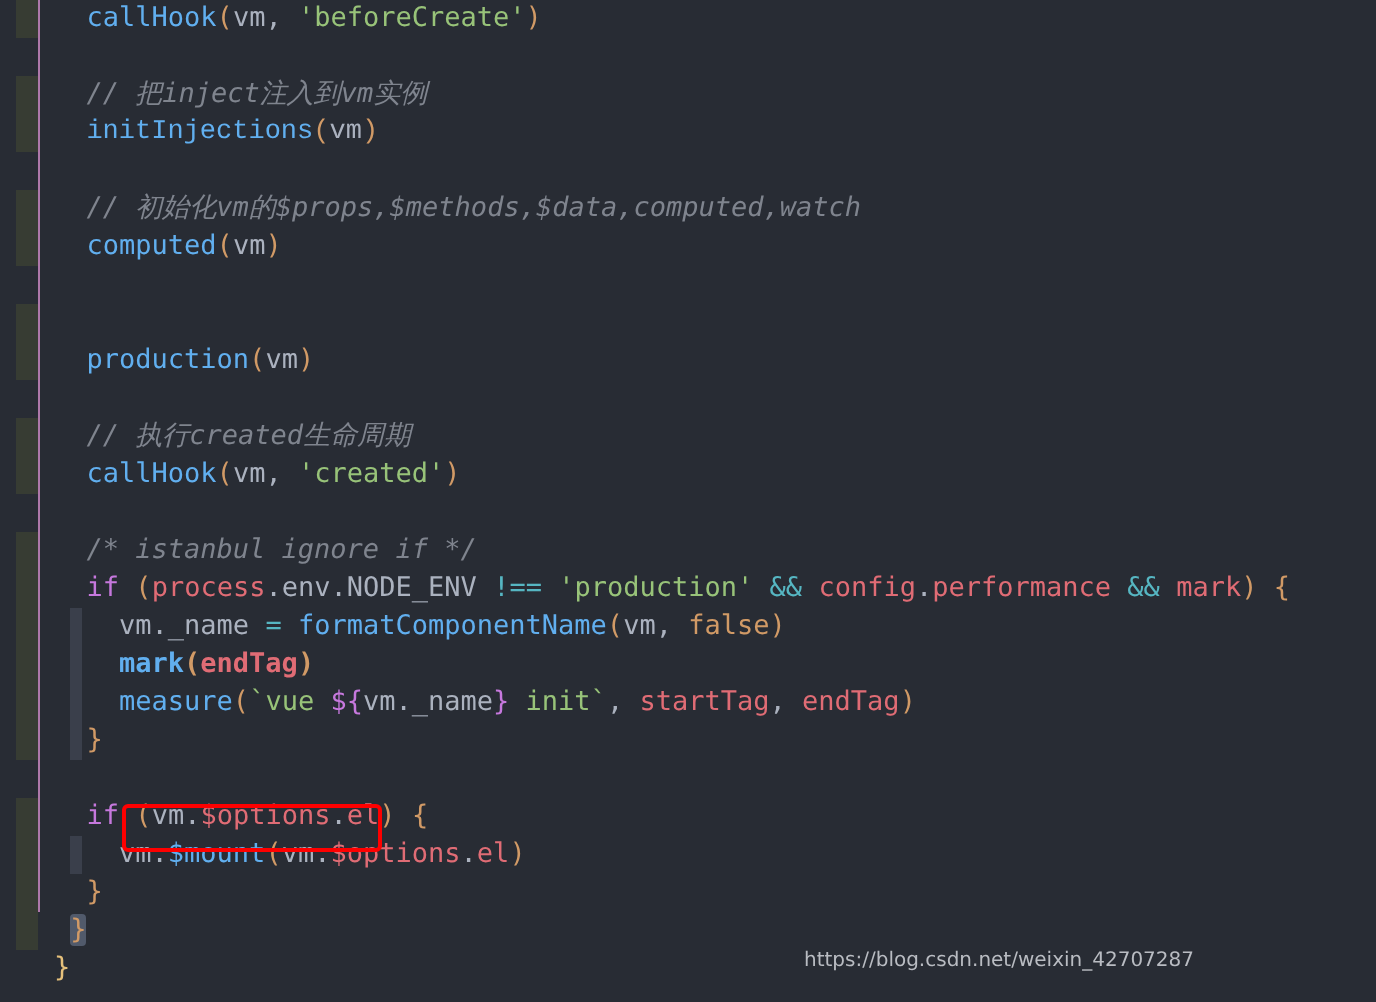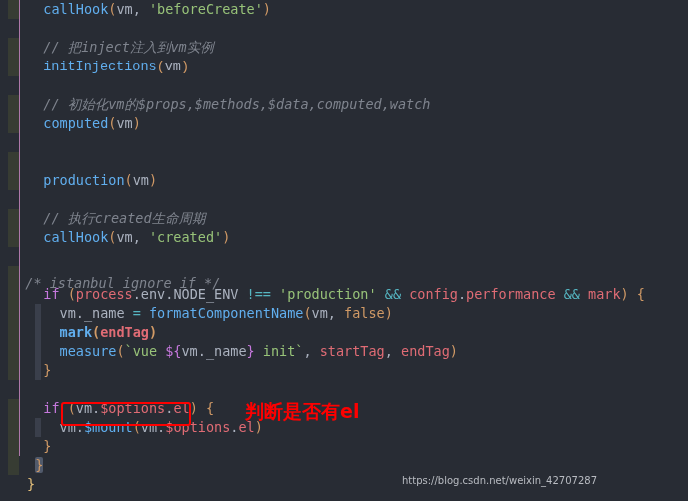--- a/index.html
+++ b/index.html
@@ -122,33 +122,32 @@
       <div class="line" style="top: 76px; left: 27px;"><span class="plain">&nbsp;&nbsp;</span></div>
       <div class="line" style="top: 95px; left: 27px;"><span class="plain">&nbsp;&nbsp;</span><span class="cmt">//&nbsp;初始化vm的$props,$methods,$data,computed,watch</span></div>
       <div class="line" style="top: 114px; left: 27px;"><span class="plain">&nbsp;&nbsp;</span><span class="fn">computed</span><span class="paren">(</span><span class="plain">vm</span><span class="paren">)</span></div>
       <div class="line" style="top: 133px; left: 27px;"><span class="plain">&nbsp;&nbsp;</span></div>
       <div class="line" style="top: 152px; left: 27px;"><span class="plain">&nbsp;&nbsp;</span></div>
       <div class="line" style="top: 171px; left: 27px;"><span class="plain">&nbsp;&nbsp;</span><span class="fn">production</span><span class="paren">(</span><span class="plain">vm</span><span class="paren">)</span></div>
       <div class="line" style="top: 190px; left: 27px;"><span class="plain">&nbsp;&nbsp;</span></div>
       <div class="line" style="top: 209px; left: 27px;"><span class="plain">&nbsp;&nbsp;</span><span class="cmt">//&nbsp;执行created生命周期</span></div>
       <div class="line" style="top: 228px; left: 27px;"><span class="plain">&nbsp;&nbsp;</span><span class="fn">callHook</span><span class="paren">(</span><span class="plain">vm</span><span class="punc">,</span><span class="plain">&nbsp;</span><span class="str">'created'</span><span class="paren">)</span></div>
       <div class="line" style="top: 247px; left: 27px;"><span class="plain">&nbsp;&nbsp;</span></div>
-      <div class="line" style="top: 266px; left: 9px; margin-top: 8px;"><span class="plain">&nbsp;&nbsp;</span><span class="cmt">/*&nbsp;istanbul&nbsp;ignore&nbsp;if&nbsp;*/</span></div>
+      <div class="line" style="top: 266px; left: 27px;"><span class="plain">&nbsp;&nbsp;</span><span class="cmt">/*&nbsp;istanbul&nbsp;ignore&nbsp;if&nbsp;*/</span></div>
       <div class="line" style="top: 285px; left: 27px;"><span class="plain">&nbsp;&nbsp;</span><span class="kw">if</span><span class="plain">&nbsp;</span><span class="paren">(</span><span class="ctl">process</span><span class="plain">.</span><span class="plain">env</span><span class="plain">.</span><span class="plain">NODE_ENV</span><span class="plain">&nbsp;</span><span class="op">!==</span><span class="plain">&nbsp;</span><span class="str">'production'</span><span class="plain">&nbsp;</span><span class="op">&amp;&amp;</span><span class="plain">&nbsp;</span><span class="ctl">config</span><span class="plain">.</span><span class="ctl">performance</span><span class="plain">&nbsp;</span><span class="op">&amp;&amp;</span><span class="plain">&nbsp;</span><span class="ctl">mark</span><span class="paren">)</span><span class="plain">&nbsp;</span><span class="brace">{</span></div>
       <div class="line" style="top: 304px; left: 27px;"><span class="plain">&nbsp;&nbsp;&nbsp;&nbsp;</span><span class="plain">vm</span><span class="plain">.</span><span class="plain">_name</span><span class="plain">&nbsp;</span><span class="op">=</span><span class="plain">&nbsp;</span><span class="fn">formatComponentName</span><span class="paren">(</span><span class="plain">vm</span><span class="punc">,</span><span class="plain">&nbsp;</span><span class="num">false</span><span class="paren">)</span></div>
       <div class="line" style="top: 323px; left: 27px; font-weight: bold;"><span class="plain">&nbsp;&nbsp;&nbsp;&nbsp;</span><span class="fn">mark</span><span class="paren">(</span><span class="ctl">endTag</span><span class="paren">)</span></div>
       <div class="line" style="top: 342px; left: 27px;"><span class="plain">&nbsp;&nbsp;&nbsp;&nbsp;</span><span class="fn">measure</span><span class="paren">(</span><span class="str">`vue&nbsp;</span><span class="paren2">${</span><span class="plain">vm</span><span class="plain">.</span><span class="plain">_name</span><span class="paren2">}</span><span class="str">&nbsp;init`</span><span class="punc">,</span><span class="plain">&nbsp;</span><span class="ctl">startTag</span><span class="punc">,</span><span class="plain">&nbsp;</span><span class="ctl">endTag</span><span class="paren">)</span></div>
       <div class="line" style="top: 361px; left: 27px;"><span class="plain">&nbsp;&nbsp;</span><span class="brace">}</span></div>
       <div class="line" style="top: 380px; left: 27px;"><span class="plain">&nbsp;&nbsp;</span></div>
       <div class="line" style="top: 399px; left: 27px;"><span class="plain">&nbsp;&nbsp;</span><span class="kw">if</span><span class="plain">&nbsp;</span><span class="paren">(</span><span class="plain">vm</span><span class="plain">.</span><span class="ctl">$options</span><span class="plain">.</span><span class="ctl">el</span><span class="paren">)</span><span class="plain">&nbsp;</span><span class="brace">{</span></div>
       <div class="line" style="top: 418px; left: 27px;"><span class="plain">&nbsp;&nbsp;&nbsp;&nbsp;</span><span class="plain">vm</span><span class="plain">.</span><span class="fn">$mount</span><span class="paren">(</span><span class="plain">vm</span><span class="plain">.</span><span class="ctl">$options</span><span class="plain">.</span><span class="ctl">el</span><span class="paren">)</span></div>
       <div class="line" style="top: 437px; left: 27px;"><span class="plain">&nbsp;&nbsp;</span><span class="brace">}</span></div>
       <div class="line" style="top: 456px; left: 27px;"><span class="plain">&nbsp;</span><span class="brace brkt-hl">}</span></div>
       <div class="line" style="top: 475px; left: 27px;"><span class="iden">}</span></div>
     </div>
 
   <div id="red-box" style="left:61px;top:402px;width:130px;height:24px;"></div>
 
-  <div id="red-note" style="left:245px;top:400px;">判断是否有el</div>
 
   <div id="watermark" style="left:402px;top:471px;">https://blog.csdn.net/weixin_42707287</div>
 
 </div>
 
 </body></html>

